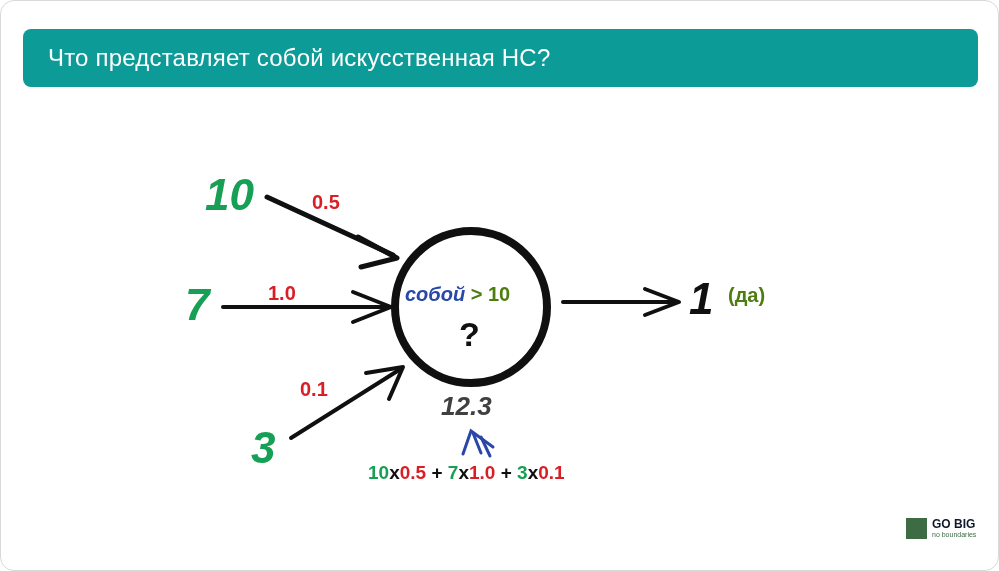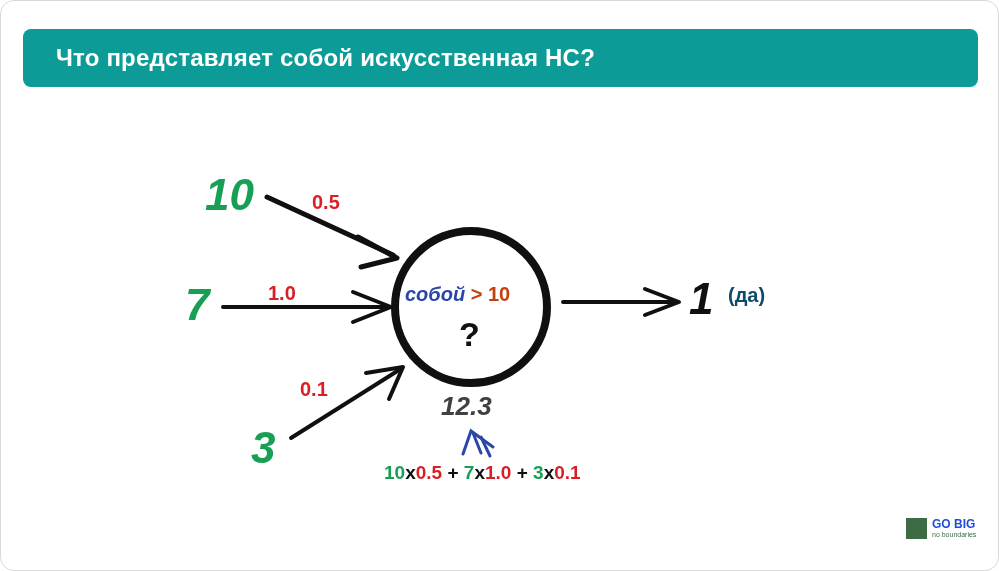--- a/index.html
+++ b/index.html
@@ -31,24 +31,24 @@
     height: 58px;
     background: #0d9b97;
     border-radius: 8px;
     box-sizing: border-box;
     display: flex;
     align-items: center;
   }
   #title-text {
     color: #ffffff;
     font-family: "Liberation Sans", sans-serif;
-    font-weight: bold;
+    font-weight: normal;
     font-size: 24px;
     letter-spacing: 0.2px;
-    padding-left: 33px;
+    padding-left: 25px;
     white-space: nowrap;
   }
   .diagram-layer {
     position: absolute;
     left: 0;
     top: 0;
     width: 999px;
     height: 571px;
   }
   .lbl {
@@ -79,58 +79,57 @@
     left: 404px;
     top: 283px;
     font-size: 20px;
     font-weight: bold;
   }
   #sum-expr .sum-word {
     color: #2a47a8;
     font-style: italic;
   }
   #sum-expr .gt-part {
-    color: #c2410c;
+    color: #4d7c0f;
   }
   #question-mark {
     left: 458px;
     top: 316px;
     color: #101010;
     font-weight: bold;
     font-size: 34px;
   }
   #output-value {
     left: 688px;
     top: 276px;
     color: #101010;
     font-weight: bold;
     font-size: 44px;
     font-style: italic;
   }
   #output-word {
     left: 727px;
     top: 284px;
-    color: #0c4a6e;
+    color: #4d7c0f;
     font-weight: bold;
     font-size: 20px;
   }
   #sum-result {
     left: 440px;
     top: 392px;
     color: #404040;
     font-weight: bold;
     font-size: 26px;
     font-style: italic;
   }
   #formula {
     left: 367px;
     top: 462px;
     font-size: 19px;
     font-weight: bold;
-    margin-left: 16px;
   }
   #formula .t-in { color: #17a055; }
   #formula .t-w  { color: #d81f26; }
   #formula .t-op { color: #101010; }
   #logo {
     position: absolute;
     left: 905px;
     top: 517px;
     display: flex;
     align-items: center;
@@ -140,21 +139,21 @@
     width: 21px;
     height: 21px;
     background: #3d6b43;
   }
   #logo-textwrap {
     display: flex;
     flex-direction: column;
     justify-content: center;
   }
   #logo-main {
-    color: #1d4ed8;
+    color: #0f172a;
     font-family: "Liberation Sans", sans-serif;
     font-weight: bold;
     font-size: 12px;
     line-height: 1.05;
   }
   #logo-sub {
     color: #3d6b43;
     font-family: "Liberation Sans", sans-serif;
     font-size: 7px;
     line-height: 1.1;

